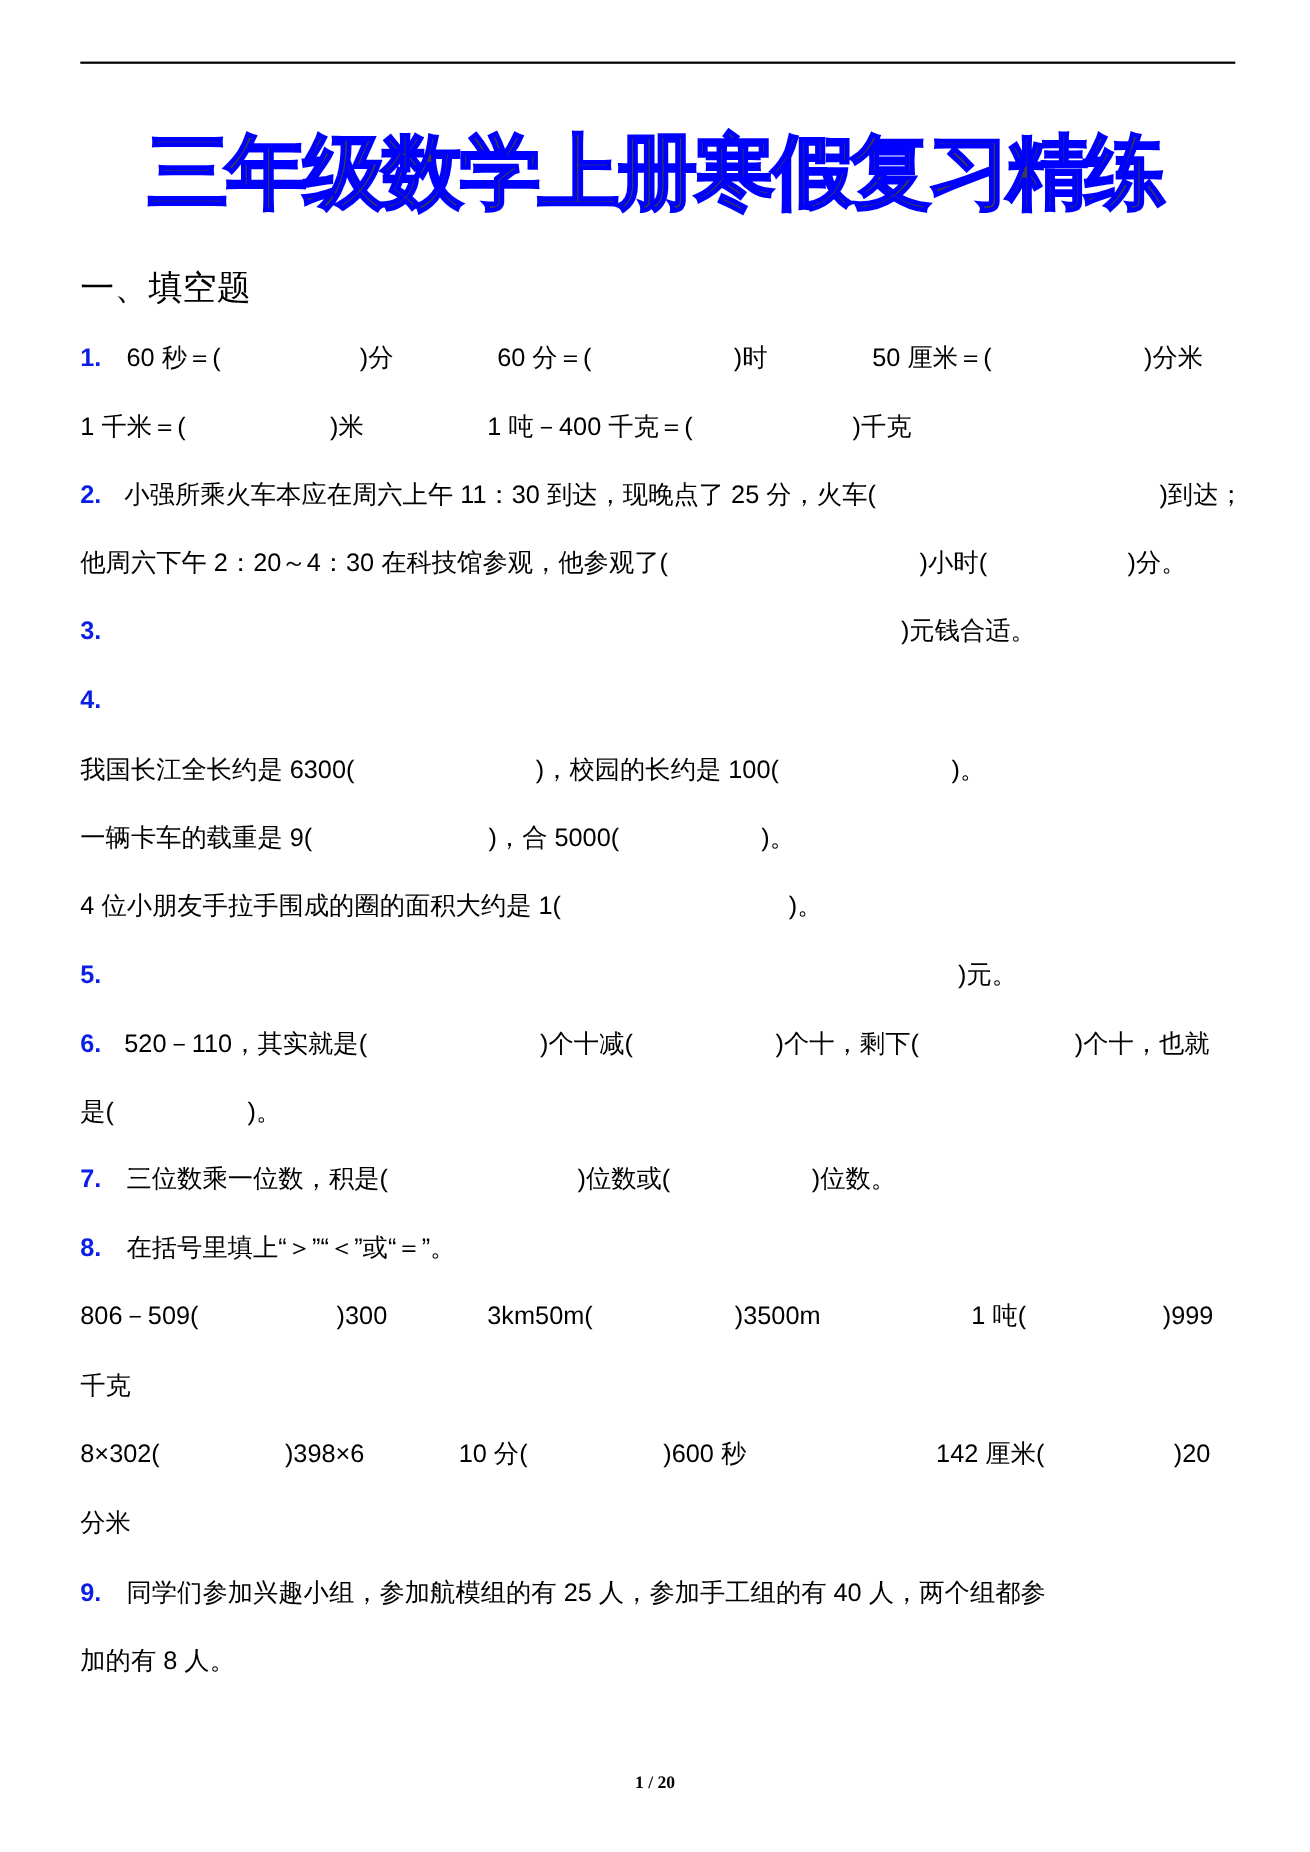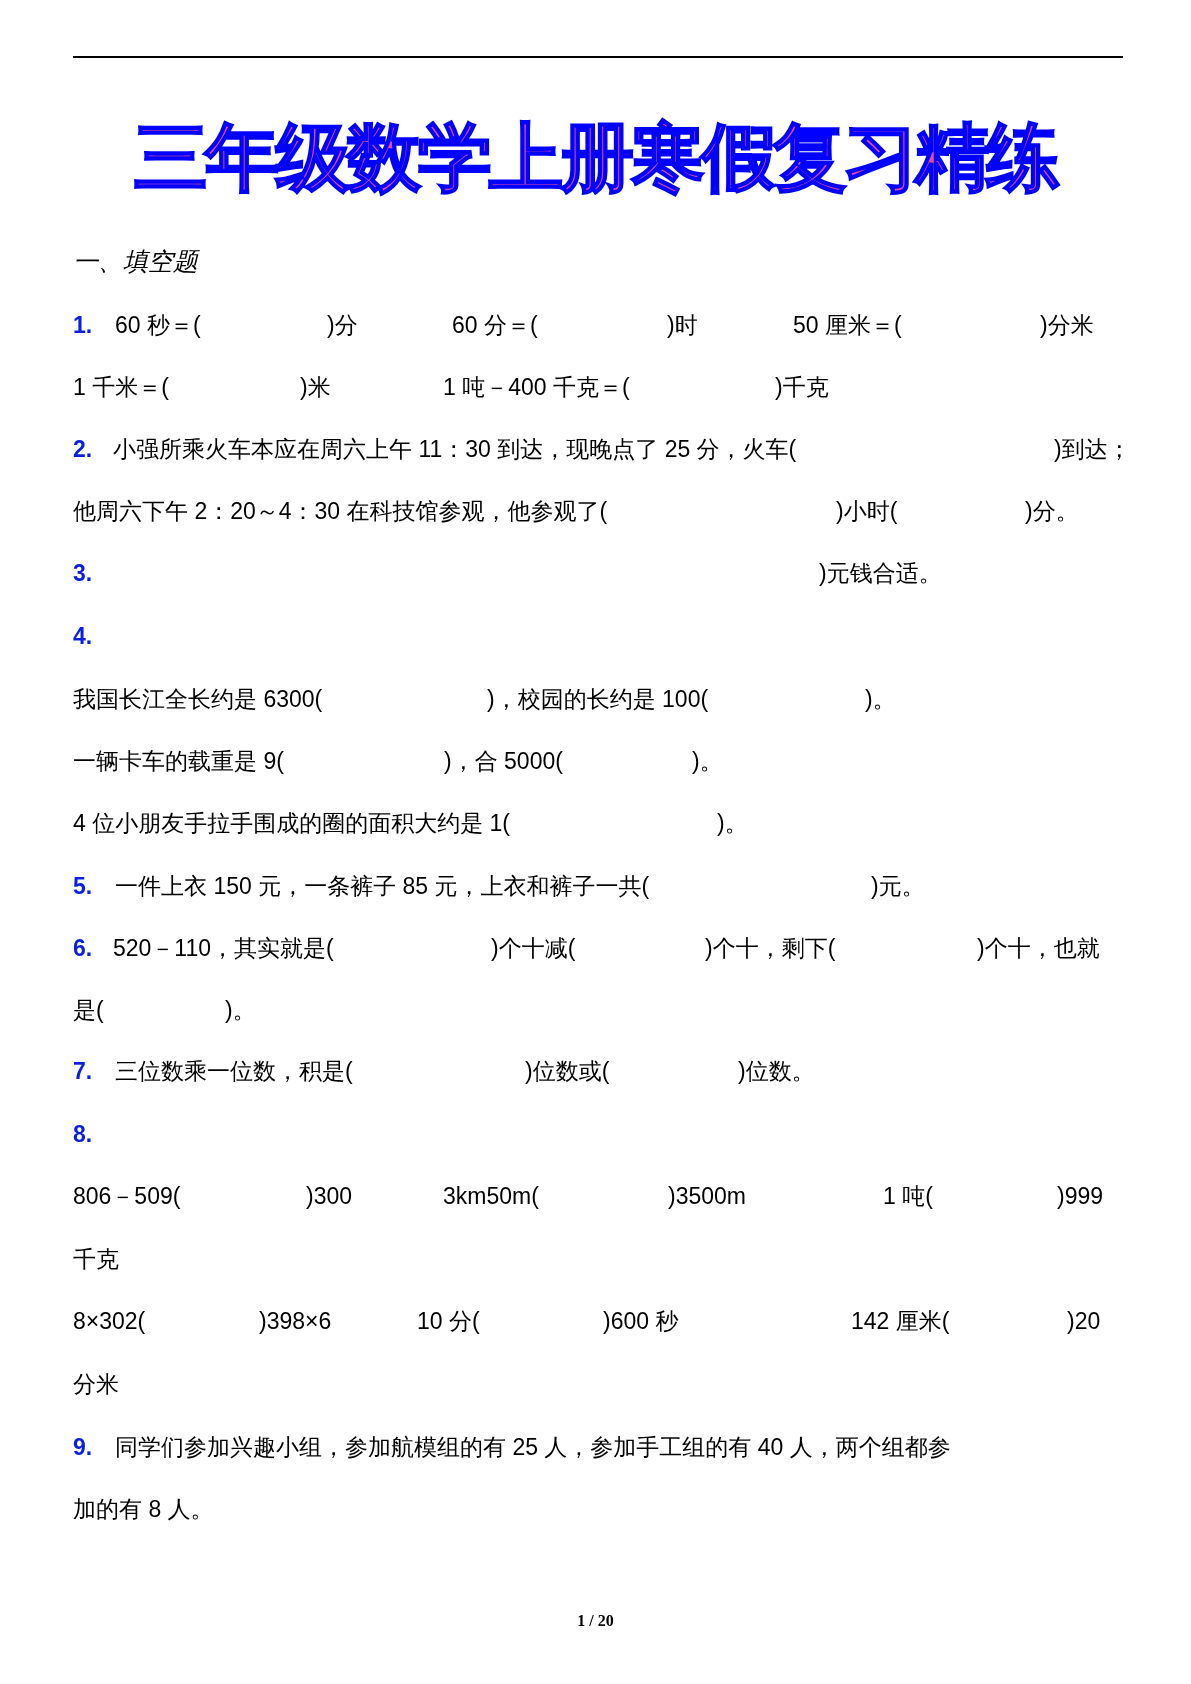--- a/index.html
+++ b/index.html
@@ -1,22 +1,22 @@
 <!DOCTYPE html>
 <html><head>
 <meta charset="utf-8">
 <style>
   html, body { margin: 0; padding: 0; background: #ffffff; }
   body { width: 1191px; height: 1684px; position: relative; overflow: hidden;
          font-family: "DejaVu Sans", "Liberation Sans", sans-serif; color: #000; }
   .rule { position: absolute; left: 73px; top: 56px; width: 1050px; height: 2px; background: #000; }
   .title { position: absolute; left: 0; width: 1191px; top: 110px; text-align: center;
-           font-size: 74px; font-weight: 900; color: #ec4899; letter-spacing: -3px;
+           font-size: 74px; font-weight: 900; color: #404040; letter-spacing: -3px;
            -webkit-text-stroke: 2px #0000ff; line-height: 94px; white-space: nowrap; }
-  .section { position: absolute; left: 73px; top: 246px; font-size: 25px; line-height: 32px; font-style: italic; }
+  .section { position: absolute; left: 73px; top: 246px; font-size: 31px; line-height: 32px; }
   .line { position: absolute; left: 73px; font-size: 23px; line-height: 32px; white-space: nowrap;
           font-family: "Liberation Sans", "DejaVu Sans", sans-serif; transform-origin: left center; }
   .line .num { color: #0a1ee6; font-weight: bold; margin-right: 10px; }
   .seg { position: absolute; white-space: nowrap; }
   .footer { position: absolute; left: 0; width: 1191px; top: 1612px; text-align: center;
             font-family: "Liberation Serif", serif; font-weight: bold; font-size: 16px; }
 </style>
 </head>
 <body>
 
@@ -74,21 +74,20 @@
     <span class="seg" style="left:371px">)，合 5000(</span>
     <span class="seg" style="left:619px">)。</span>
   </div>
   <div class="line" style="top:807px;width:1100px;">
     <span class="seg" style="left:0px">4 位小朋友手拉手围成的圈的面积大约是 1(</span>
     <span class="seg" style="left:644px">)。</span>
   </div>
 
   <div class="line" style="top:870px;width:1100px;">
     <span class="num">5.</span>
-    <span class="seg" style="left:42px">一件上衣 150 元，一条裤子 85 元，上衣和裤子一共(</span>
     <span class="seg" style="left:798px">)元。</span>
   </div>
 
   <div class="line" style="top:932px;width:1100px;">
     <span class="num">6.</span>
     <span class="seg" style="left:40px">520－110，其实就是(</span>
     <span class="seg" style="left:418px">)个十减(</span>
     <span class="seg" style="left:632px">)个十，剩下(</span>
     <span class="seg" style="left:904px">)个十，也就</span>
   </div>
@@ -99,20 +98,21 @@
 
   <div class="line" style="top:1055px;width:1100px;">
     <span class="num">7.</span>
     <span class="seg" style="left:42px">三位数乘一位数，积是(</span>
     <span class="seg" style="left:452px">)位数或(</span>
     <span class="seg" style="left:665px">)位数。</span>
   </div>
 
   <div class="line" style="top:1118px;width:1100px;">
     <span class="num">8.</span>
+    <span class="seg" style="left:42px">在括号里填上“＞”“＜”或“＝”。</span>
   </div>
   <div class="line" style="top:1180px;width:1100px;">
     <span class="seg" style="left:0px">806－509(</span>
     <span class="seg" style="left:233px">)300</span>
     <span class="seg" style="left:370px">3km50m(</span>
     <span class="seg" style="left:595px">)3500m</span>
     <span class="seg" style="left:810px">1 吨(</span>
     <span class="seg" style="left:984px">)999</span>
   </div>
   <div class="line" style="top:1243px;width:1100px;">

